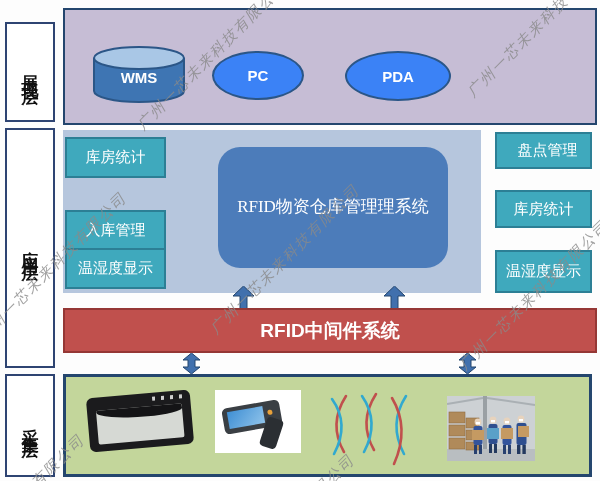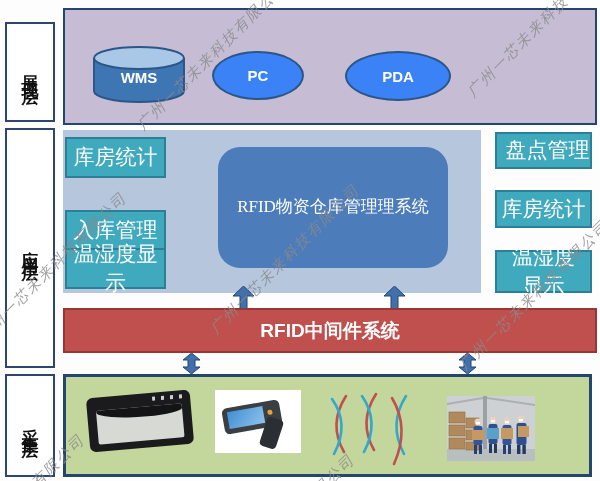--- a/index.html
+++ b/index.html
@@ -29,21 +29,21 @@
     position:absolute;background:#3b82f6;border:2px solid #2b5687;border-radius:50%;
     box-sizing:border-box;display:flex;align-items:center;justify-content:center;
     color:#fff;font-weight:bold;font-size:15px;
   }
   .cyl{position:absolute;}
   .cyl .cyl-label{position:absolute;left:0;right:0;top:24px;text-align:center;color:#fff;font-weight:bold;font-size:15px;}
   
   .module{
     position:absolute;background:#3fa9bd;border:2px solid #2c7f95;box-sizing:border-box;
     display:flex;align-items:center;justify-content:center;text-align:center;
-    color:#fff;font-size:21px;font-family:"Liberation Serif",serif;line-height:1.35;
+    color:#fff;font-size:15px;font-family:"Liberation Serif",serif;line-height:1.35;
   }
   .module.left{left:65px;width:101px;height:41px;}
   .module.right{left:495px;width:97px;}
   
   .system-box{
     position:absolute;left:218px;top:147px;width:230px;height:121px;background:#4c7cba;
     border-radius:22px;display:flex;flex-direction:row;align-items:center;justify-content:center;
     color:#fff;font-size:17px;line-height:1.55;text-align:center;font-family:"Liberation Serif",serif;
   }
   

